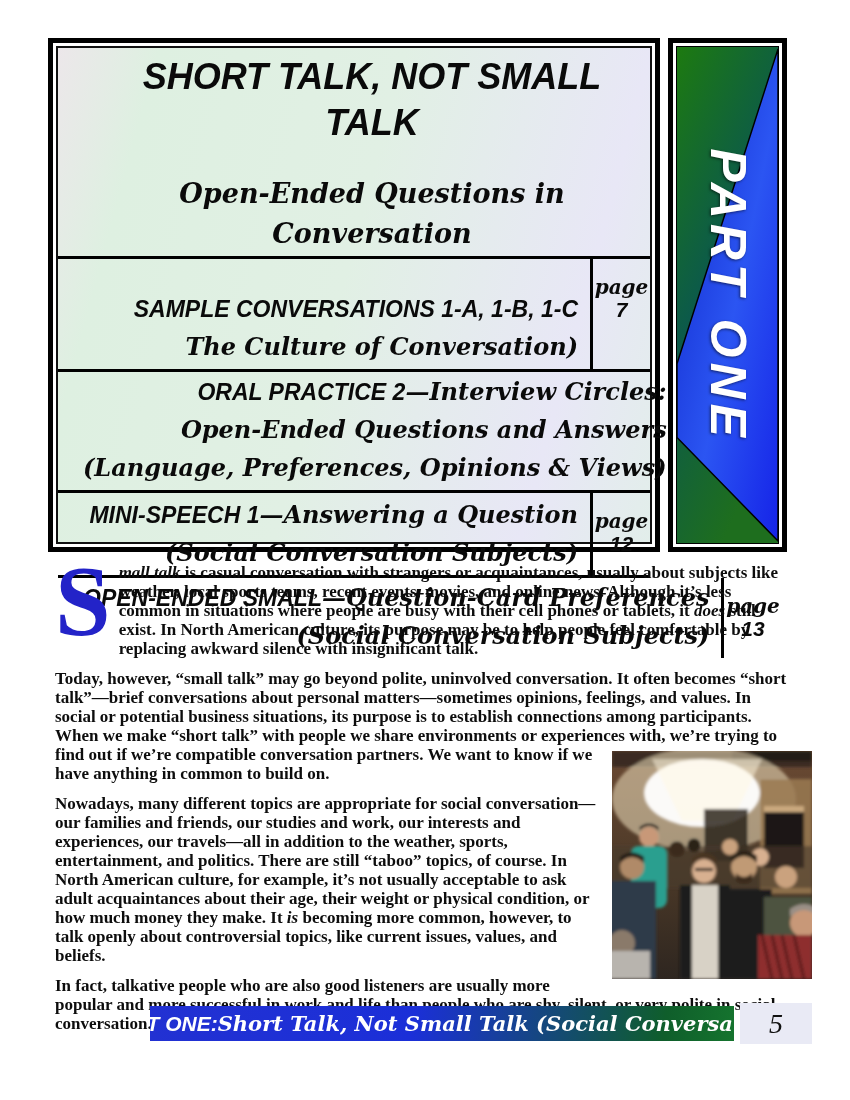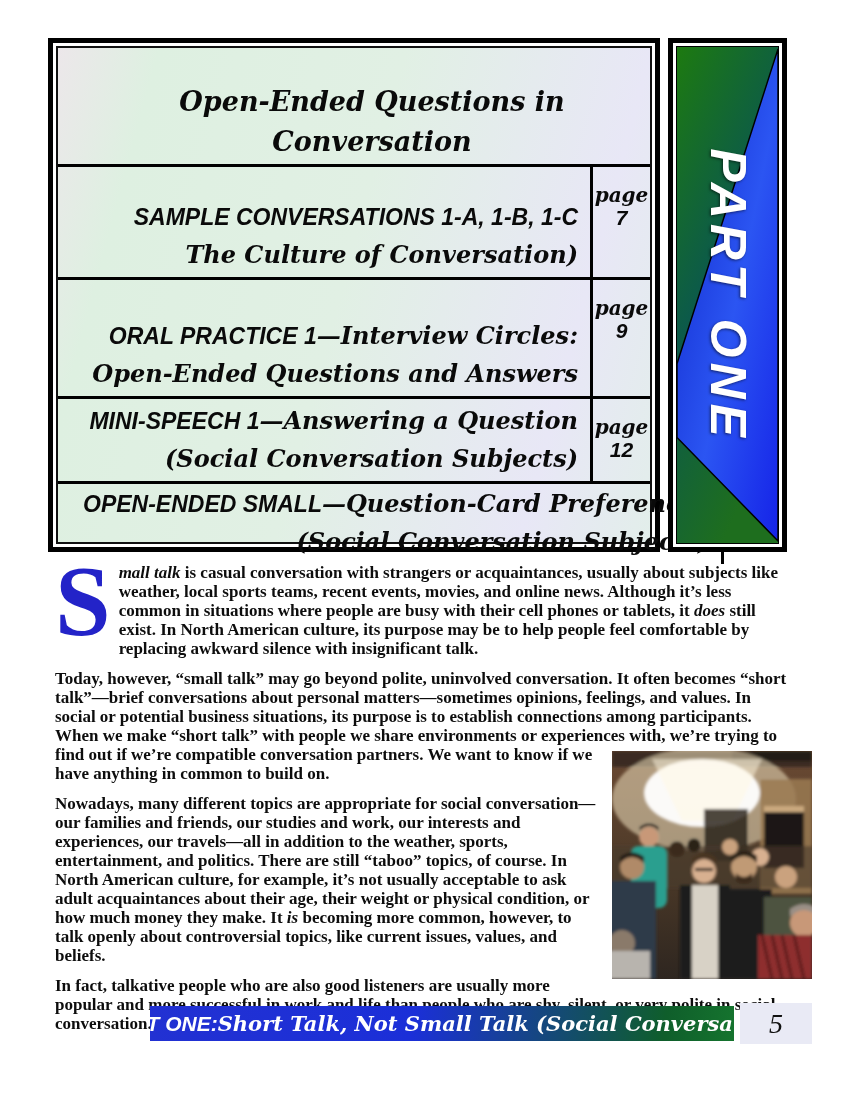--- a/index.html
+++ b/index.html
@@ -64,38 +64,40 @@
        font-size:28px;color:#111;}
 </style>
 </head>
 <body>
 
 <div class="page">
 
   <div class="toc">
     <div class="toc-inner">
       <div class="toc-header">
+        <div class="toc-title">SHORT TALK, NOT SMALL TALK</div>
         <div class="toc-subtitle">Open-Ended Questions in Conversation</div>
       </div>
 
       <div class="toc-row r1">
         <div class="toc-row-main">
           <div class="toc-line"><span class="marker">SAMPLE CONVERSATIONS 1-A, 1-B, 1-C</span><span class="script"></span></div>
           <div class="toc-line"><span class="marker"></span><span class="script">The Culture of Conversation)</span></div>
         </div>
         <div class="toc-page-col">
           <span class="script page-word">page</span>
           <span class="marker page-num">7</span>
         </div>
       </div>
 
       <div class="toc-row r2">
         <div class="toc-row-main">
-          <div class="toc-line"><span class="marker">ORAL PRACTICE 1</span><span class="script">—Interview Circles:</span></div>
+          <div class="toc-line"><span class="marker">ORAL PRACTICE 2</span><span class="script">—Interview Circles:</span></div>
           <div class="toc-line"><span class="marker"></span><span class="script">Open-Ended Questions and Answers</span></div>
+          <div class="toc-line"><span class="marker"></span><span class="script">(Language, Preferences, Opinions &amp; Views)</span></div>
         </div>
         <div class="toc-page-col">
           <span class="script page-word">page</span>
           <span class="marker page-num">9</span>
         </div>
       </div>
 
       <div class="toc-row r3">
         <div class="toc-row-main">
           <div class="toc-line"><span class="marker">MINI-SPEECH 1</span><span class="script">—Answering a Question</span></div>

